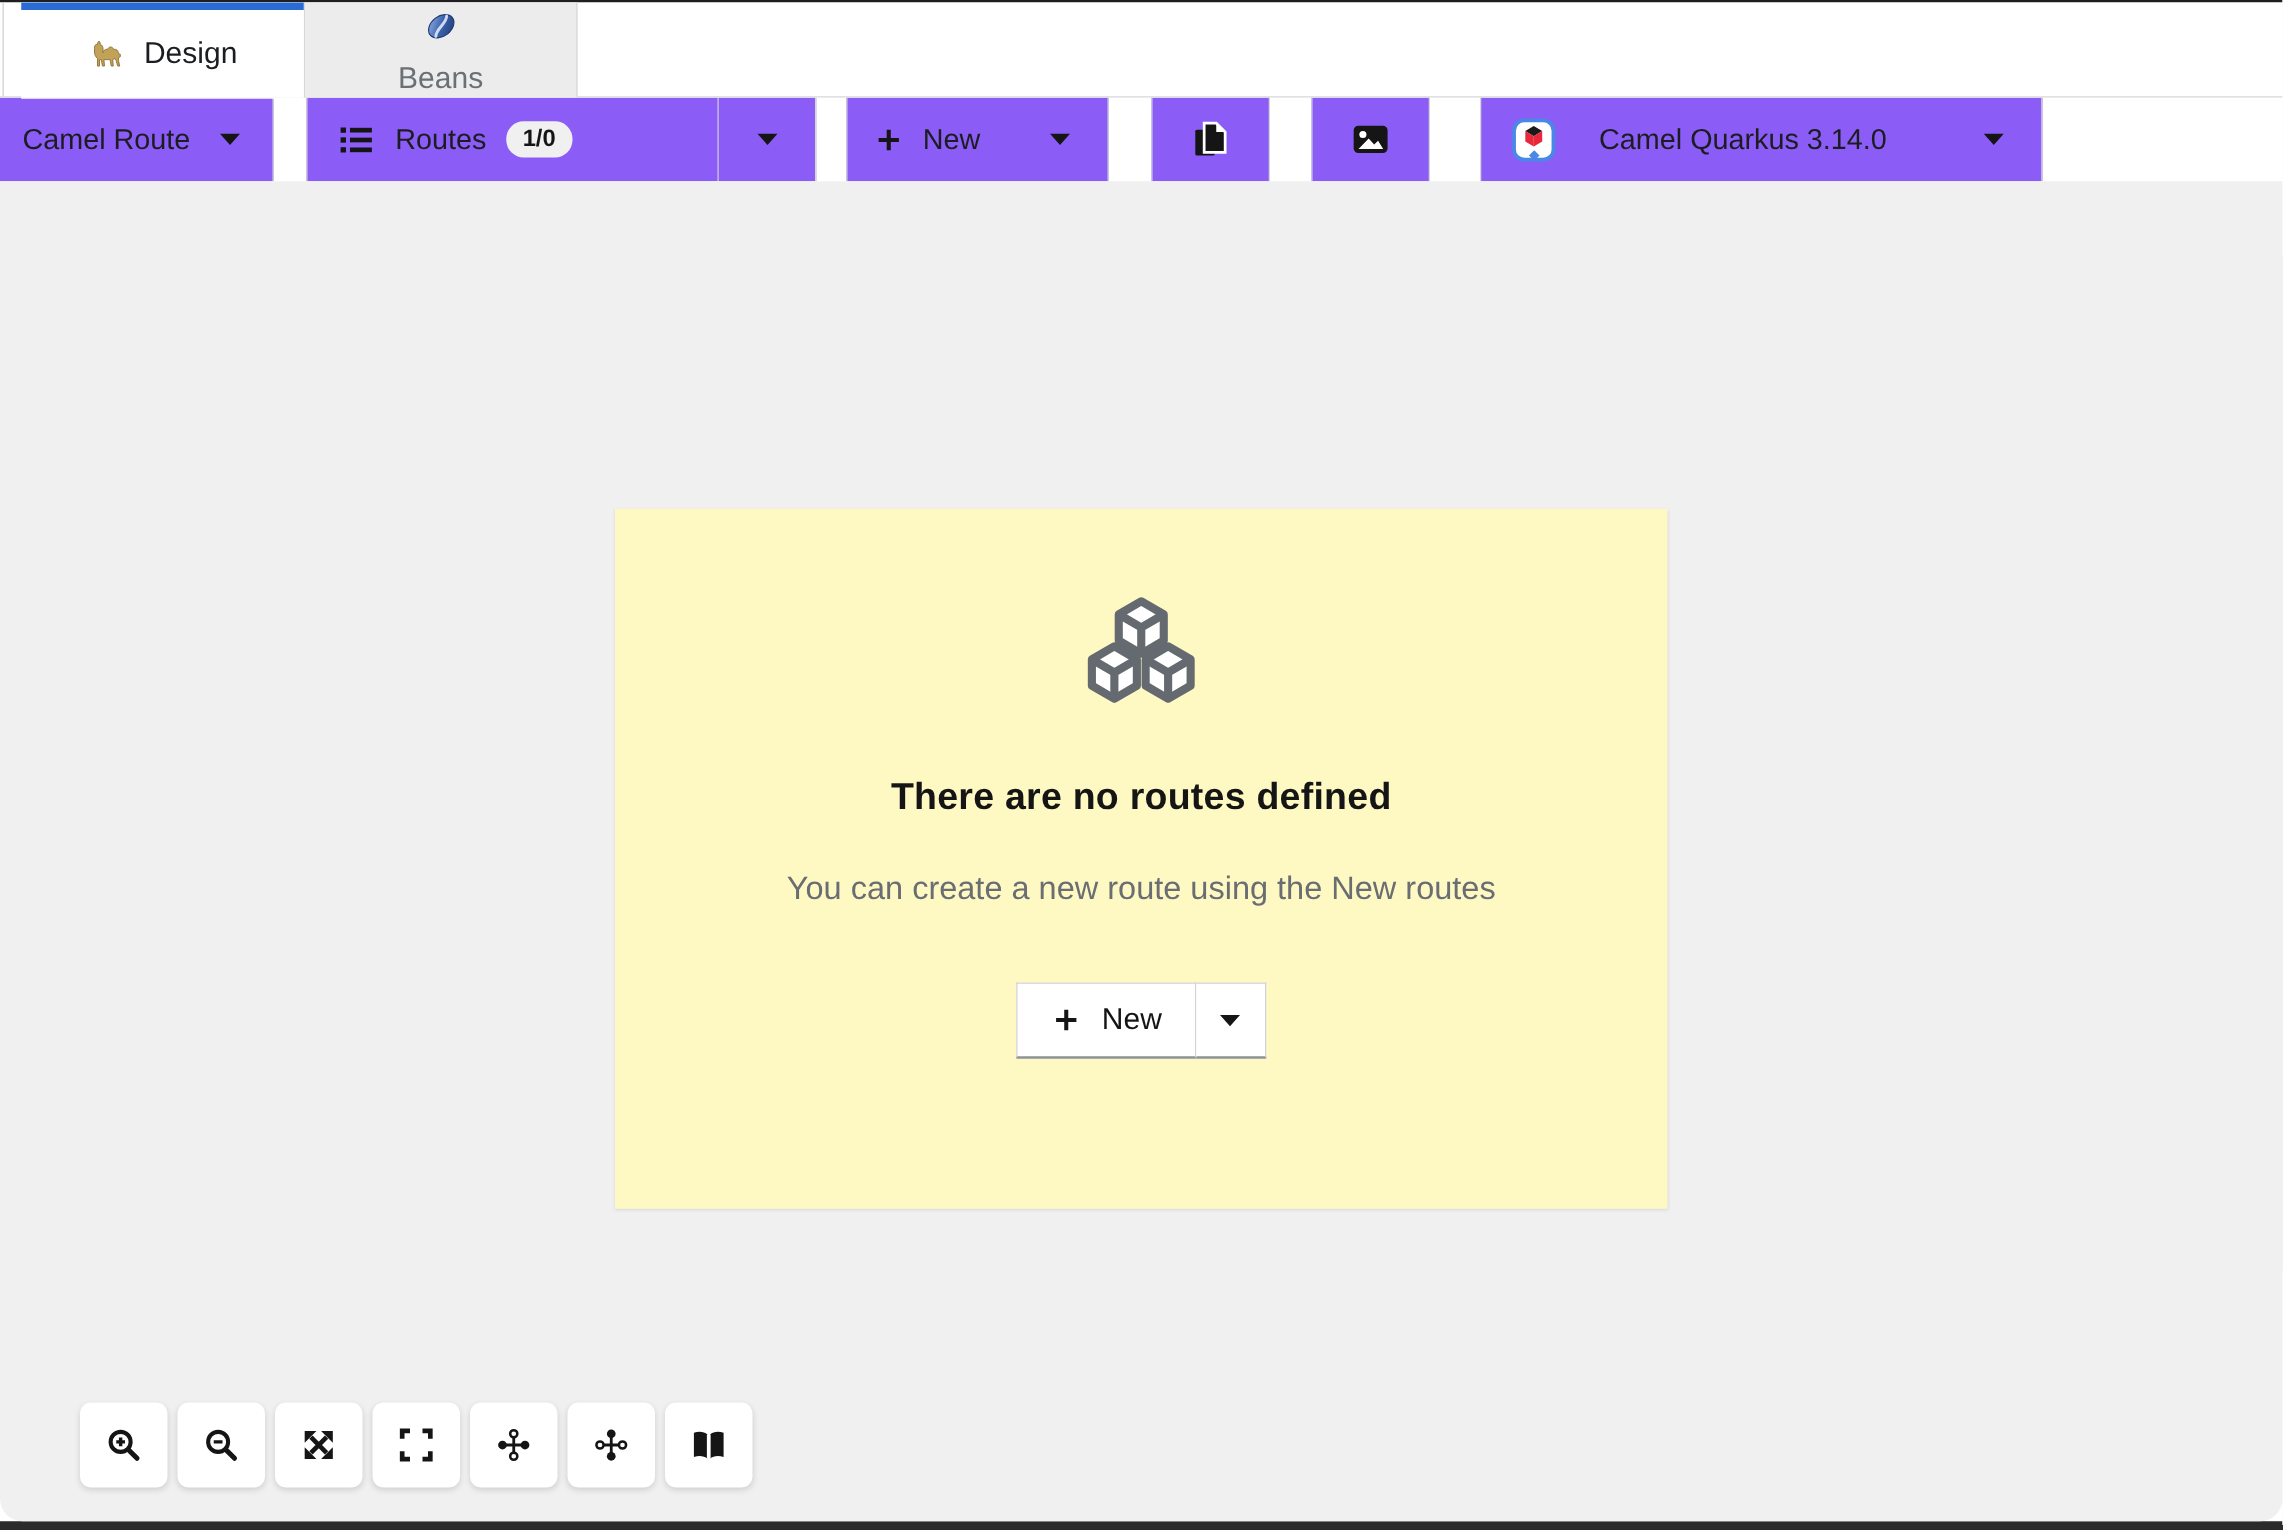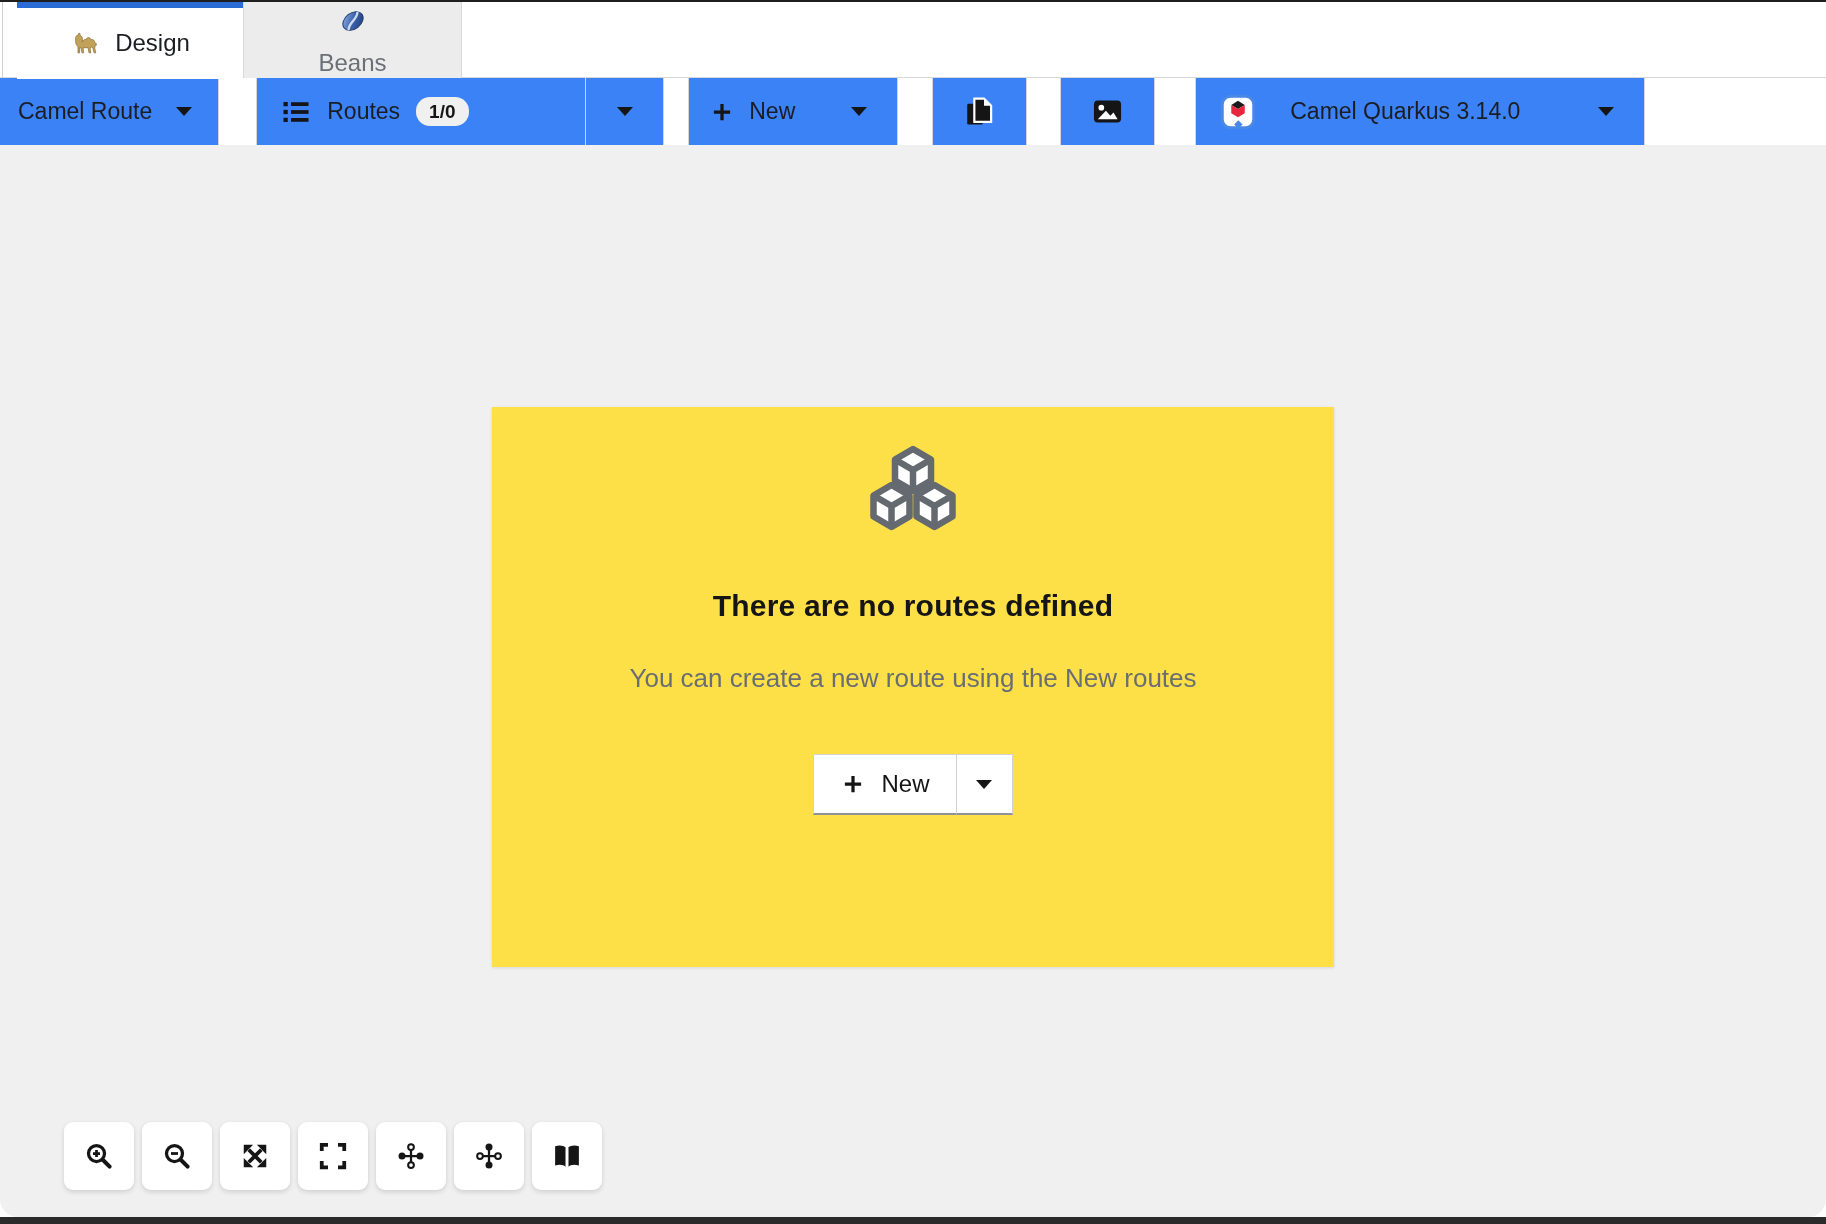--- a/index.html
+++ b/index.html
@@ -16,21 +16,21 @@
     height:76px; cursor:pointer; font-size:24px; }
   .tab-design { margin-left:17px; width:226px; background:#ffffff;
     border-top:6px solid var(--accent); position:relative; }
   .tab-design::after { content:""; position:absolute; left:0; bottom:-1px; height:1px; width:100%; background:#ffffff; }
   .tab-beans { width:219px; background:#ececec; color:#6a7075;
     border-left:1px solid #d8d8d8; border-right:1px solid #d8d8d8;flex-direction:column; }
   .tab-label { line-height:1; }
 
   
   .toolbar { height:67px; background:#ffffff; display:flex; align-items:stretch; }
-  .tb-item { display:flex; align-items:center; cursor:pointer; background:#3b82f6; }
+  .tb-item { display:flex; align-items:center; cursor:pointer; background:#8b5cf6; }
   .sep-r { border-right:1px solid #d6d6d6; }
   .sep-l { border-left:1px solid #d6d6d6; }
   .dsl-btn { padding:0 26px 0 18px; font-size:23px; gap:24px; }
   .routes-main { padding:0 24px; gap:16px; font-size:23px; min-width:330px; }
   .caret-cell { width:78px; justify-content:center; }
   .badge { background:#f0f0f0; border-radius:14px; padding:5px 13px; font-size:19px;
     font-weight:bold; line-height:1; color:#151515; }
   .new-btn { margin-left:24px; padding:0 30px 0 20px; gap:14px; font-size:23px; }
   .new-btn .caret { margin-left:42px; }
   .icon-cell { width:95px; justify-content:center; }
@@ -40,22 +40,22 @@
   .runtime-btn .caret { margin-left:44px; }
   .caret { width:0; height:0; border-left:8px solid transparent; border-right:8px solid transparent;
     border-top:9px solid #151515; display:inline-block; }
 
   
   .canvas { position:relative; height:1072px; background:#f0f0f0;
     border-radius:0 0 18px 18px; }
   .bottom-strip { height:7px; background:#2b2b2b; width:100%; }
 
   
-  .card { width:842px; height:560px; background:#fde047; margin:0 auto; position:relative;
-    top:262px; text-align:center; padding-top:38px;
+  .card { width:842px; height:560px; background:#fef9c3; margin:0 auto; position:relative;
+    top:262px; text-align:center; padding-top:70px;
     box-shadow:0 1px 3px rgba(0,0,0,0.10); }
   .card-title { font-size:30px; font-weight:bold; color:#151515; margin-top:58px;
     letter-spacing:0.2px; }
   .card-desc { font-size:26px; color:#6a6e73; margin-top:40px; }
   .split-btn { display:inline-flex; margin-top:60px; cursor:pointer; }
   .split-main { display:flex; align-items:center; gap:15px; height:61px; padding:0 26px;
     background:#fff; border:1px solid #d2d2d2; border-right:1px solid #d2d2d2;
     border-bottom:2px solid #8f9296; font-size:24px; color:#151515; }
   .split-caret { width:56px; height:61px; display:flex; align-items:center; justify-content:center;
     background:#fff; border:1px solid #d2d2d2; border-left:none; border-bottom:2px solid #8f9296; }
@@ -101,21 +101,21 @@
     <span class="tab-label">Beans</span>
   </div>
 </div>
 
 <div class="toolbar">
   <div class="tb-item dsl-btn sep-r">
     <span>Camel Route</span>
     <span class="caret"></span>
   </div>
 
-  <div class="tb-item routes-main sep-l sep-r" style="margin-left:37px;">
+  <div class="tb-item routes-main sep-l sep-r" style="margin-left:26px;">
     <span>
       <svg width="30" height="30" viewBox="0 0 24 24" fill="#151515">
         <rect x="2" y="4" width="3.4" height="3.4"></rect>
           <rect x="8" y="4.2" width="14" height="3"></rect>
         <rect x="2" y="10.3" width="3.4" height="3.4"></rect>
           <rect x="8" y="10.5" width="14" height="3"></rect>
         <rect x="2" y="16.6" width="3.4" height="3.4"></rect>
           <rect x="8" y="16.8" width="14" height="3"></rect>
       </svg>
     </span>

